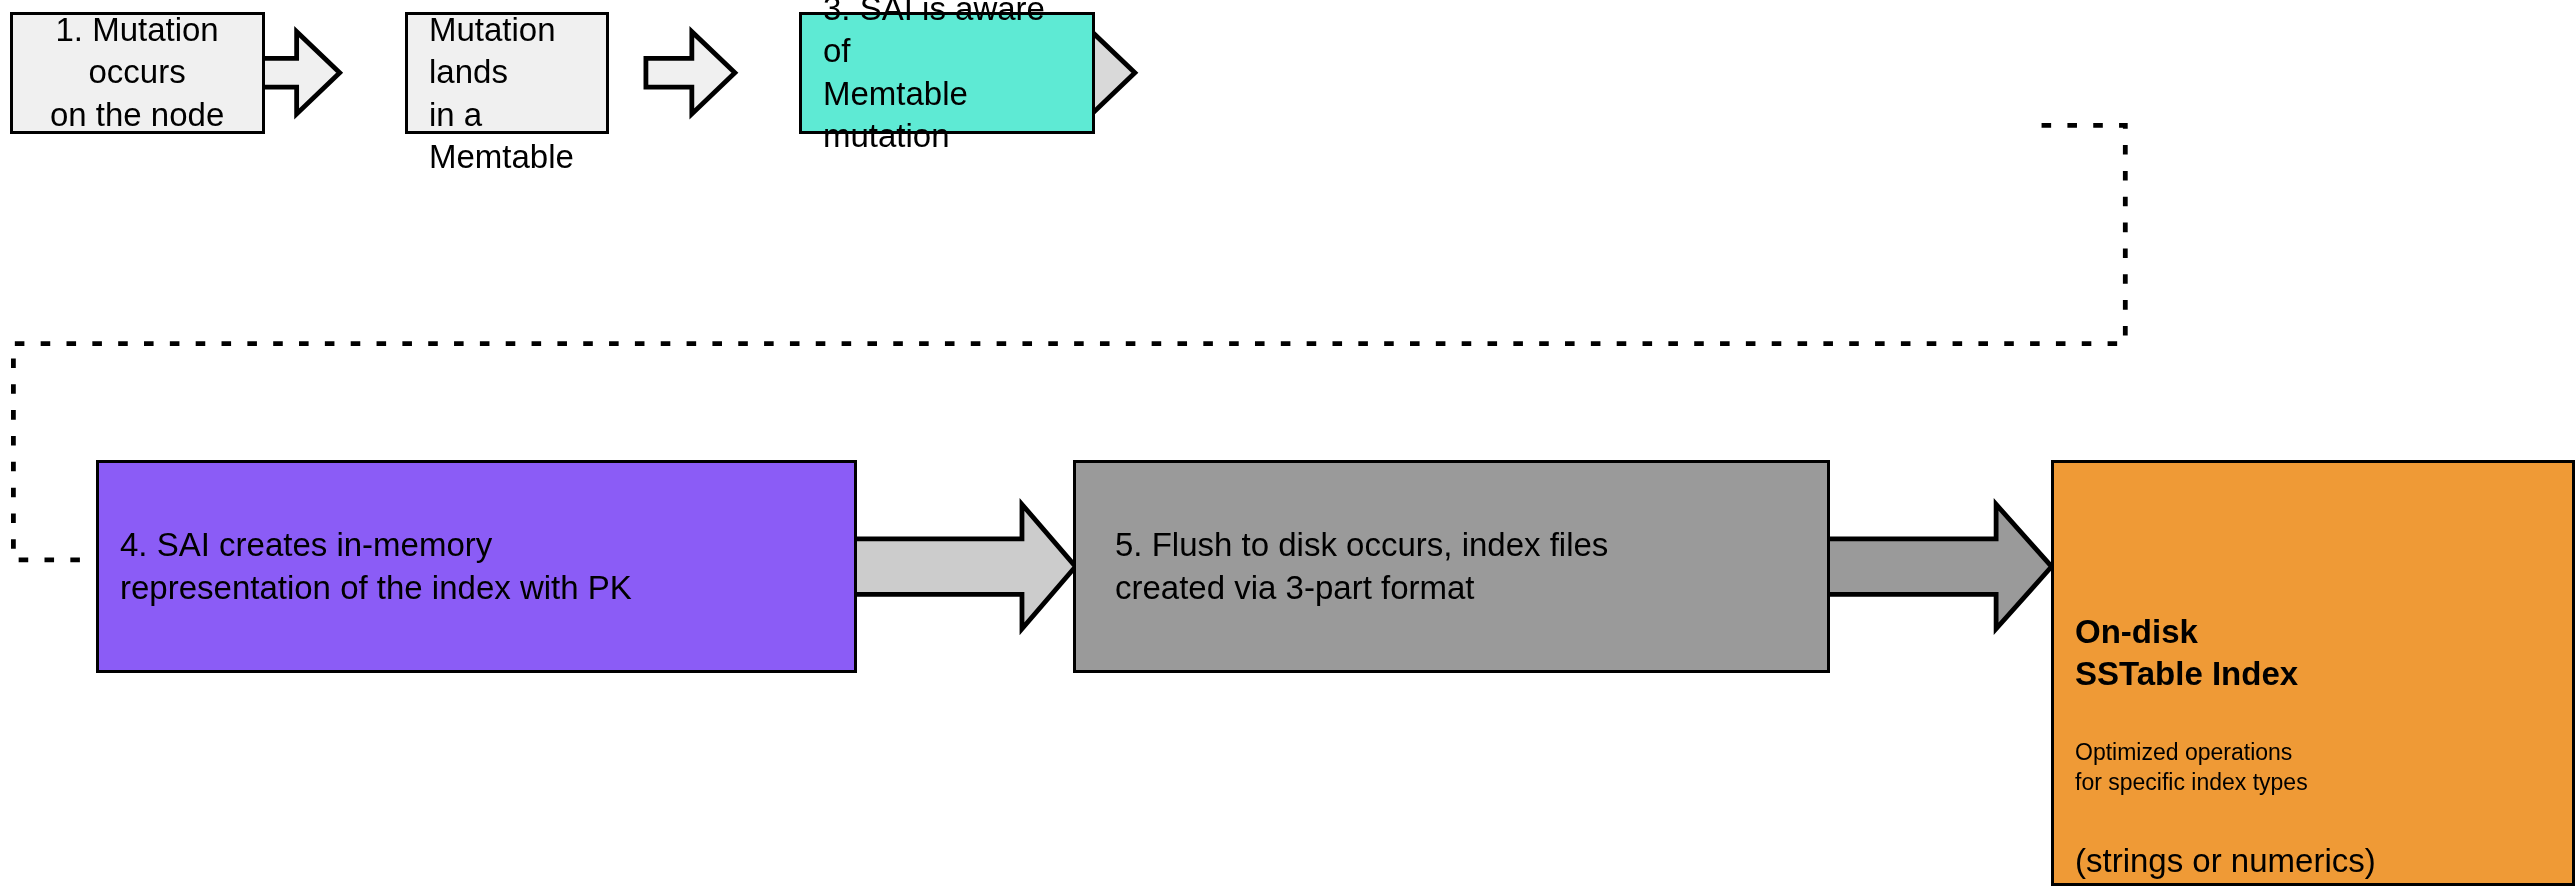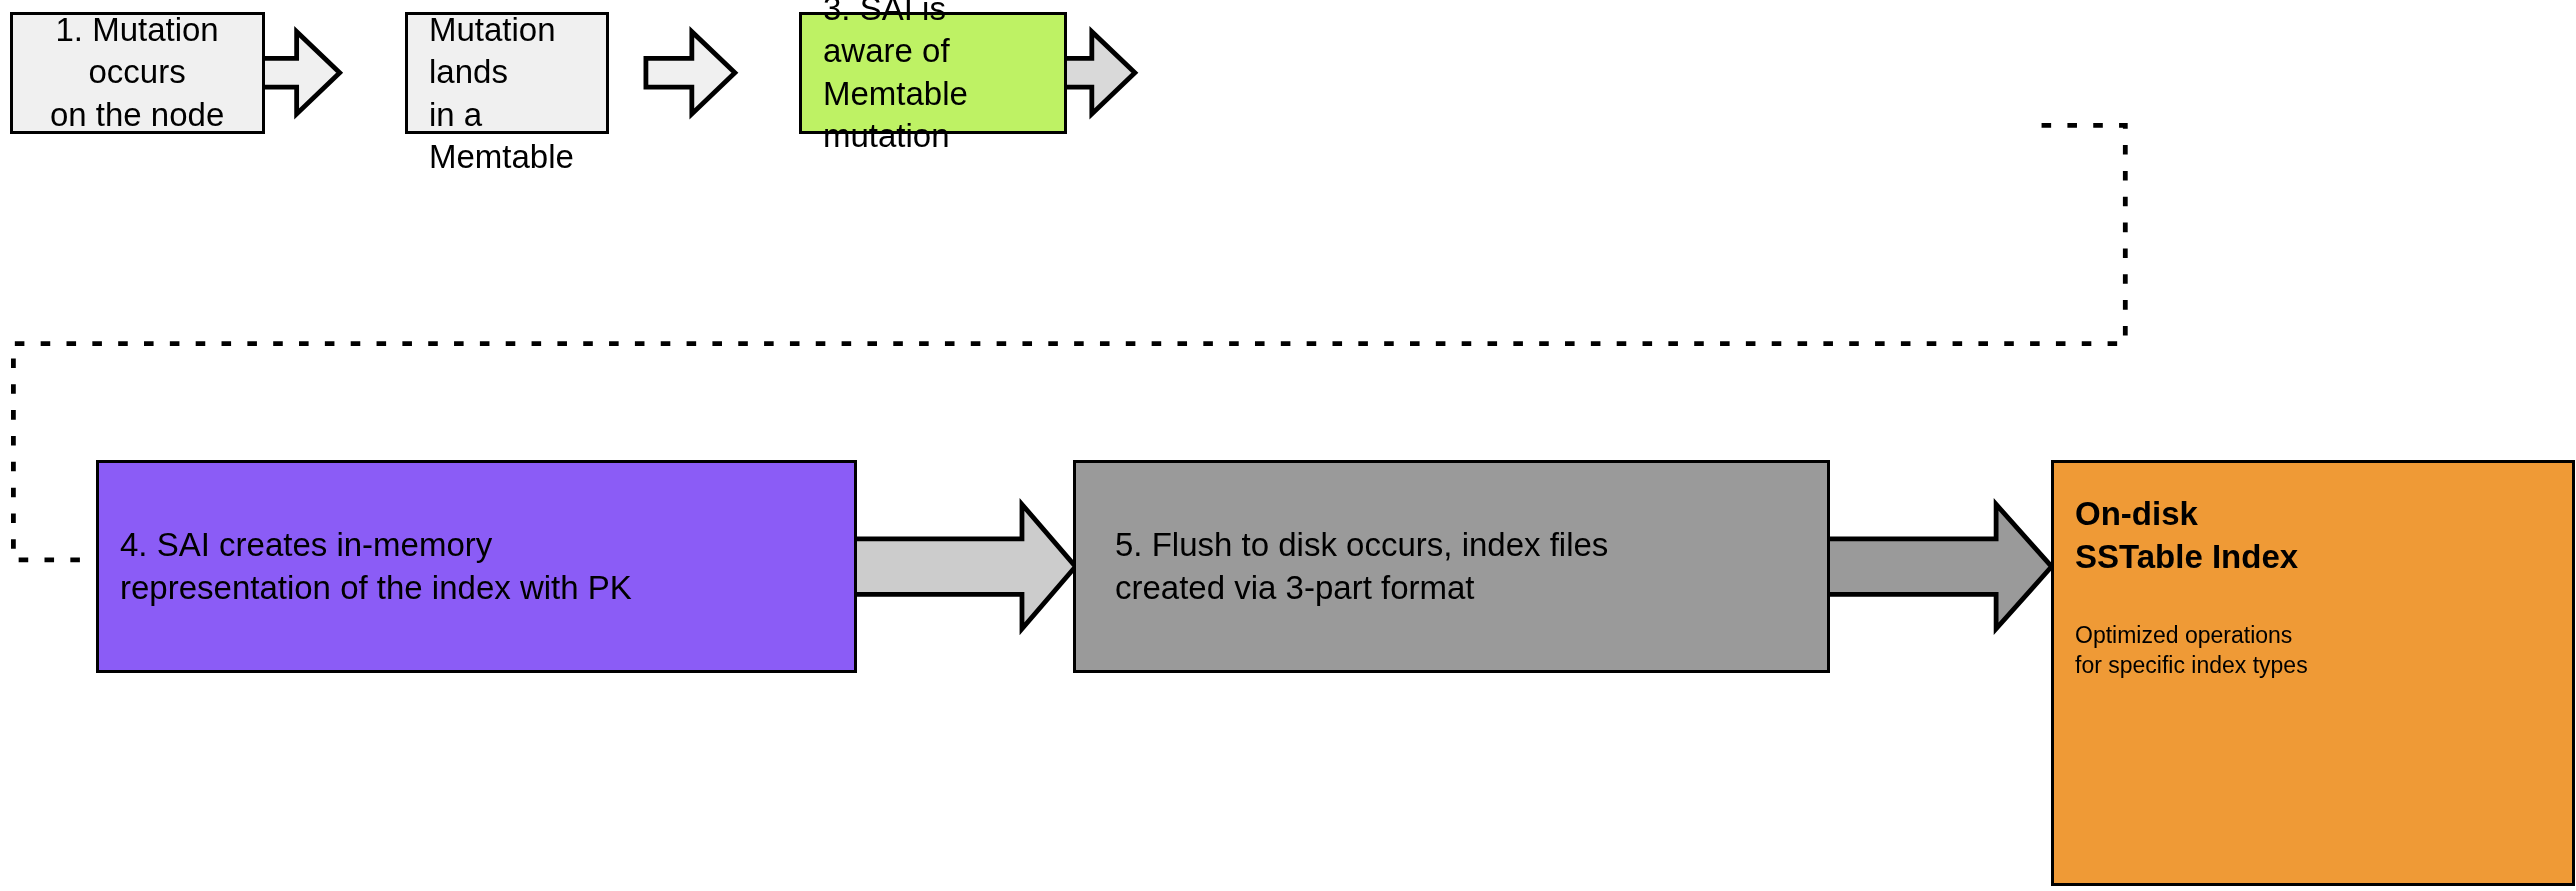--- a/index.html
+++ b/index.html
@@ -35,32 +35,32 @@
     white-space: pre-line;
   }
   .box .txt {
     display: block;
     padding: 0 21px;
   }
 
   
   #box-1 { left: 9.6px;   top: 11.5px;  width: 255px; height: 122px; background: #F0F0F0; text-align: center; }
   #box-2 { left: 405px;  top: 11.5px;  width: 204px; height: 122px; background: #F0F0F0; }
-  #box-3 { left: 799px;  top: 11.5px;  width: 268px; height: 122px; background: #bef264; }
+  #box-3 { left: 799px;  top: 11.5px;  width: 296px; height: 122px; background: #5eead4; }
 
   
   #box-4 { left: 96px;  top: 460px; width: 761px; height: 213px; background: #8b5cf6; }
   #box-5 { left: 1073px; top: 460px; width: 757px; height: 213px; background: #9A9A9A; padding-left: 18px; }
 
   
   #box-disk {
     left: 2051px; top: 460px; width: 524px; height: 426px;
     background: #EF9A36;
-    justify-content: flex-start;
-    padding-top: 30px;
+    justify-content: flex-end;
+    padding-top: 38px;
   }
   #box-disk .title {
     font-weight: bold;
     display: block;
     padding: 0 21px;
     font-size: 33px;
     line-height: 1.3;
   }
   #box-disk .body {
     display: block;
@@ -120,14 +120,15 @@
 <div class="box" id="box-5">
   <span class="txt">5. Flush to disk occurs, index files
 created via 3-part format</span>
 </div>
 
 <div class="box" id="box-disk">
   <span class="title">On-disk
 SSTable Index</span>
   <span class="body">Optimized operations
 for specific index types</span>
+  <span class="tail">(strings or numerics)</span>
 </div>
 
 
 </body></html>

